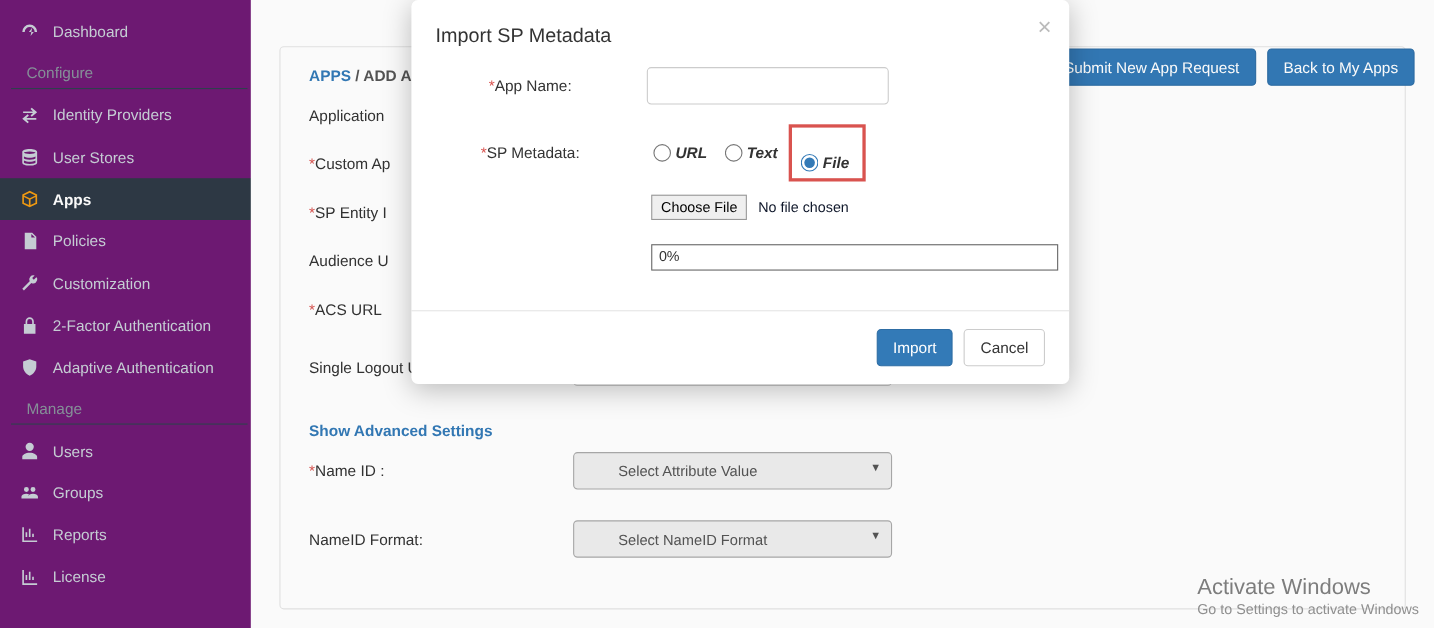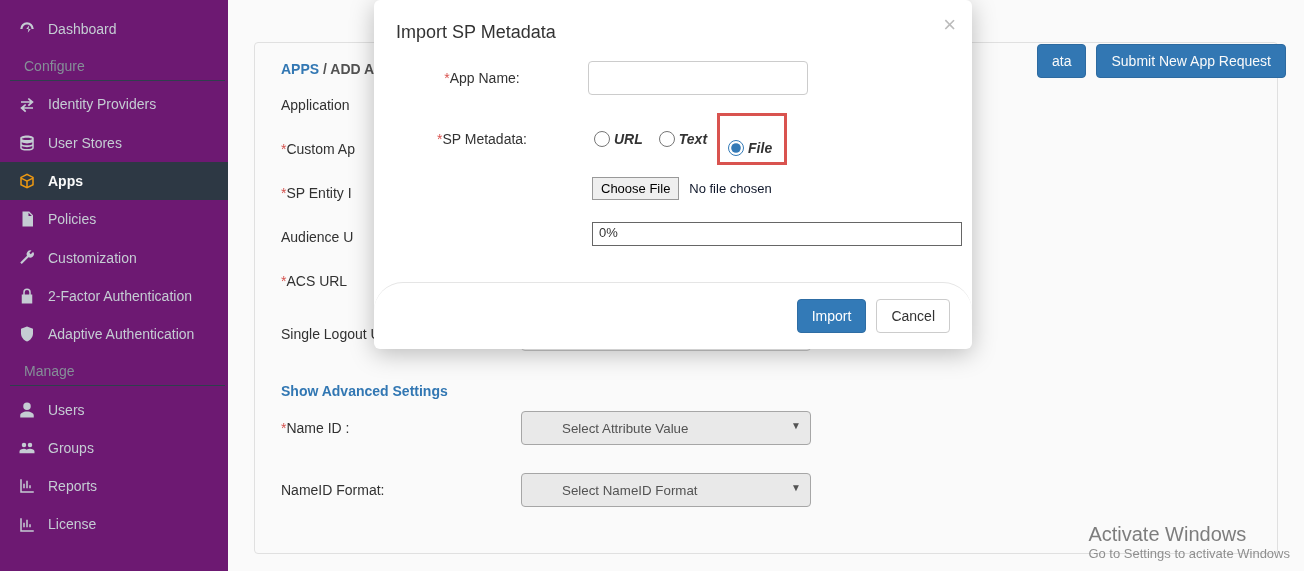--- a/index.html
+++ b/index.html
@@ -50,21 +50,21 @@
 .modal-input { width: 220px; height: 34px; border: 1px solid #ccc; border-radius: 4px; padding: 4px 8px; }
 .radio-group { display: flex; align-items: center; gap: 4px; }
 .radio-opt { display: inline-flex; align-items: center; gap: 4px; font-style: italic; font-weight: bold; padding: 4px 6px; }
 .radio-opt input { width: 16px; height: 16px; accent-color: #337ab7; }
 .radio-file-wrap { border: 3px solid #d9534f; padding: 20px 6px 2px 2px; }
 .file-row { margin-left: 196px; margin-top: -6px; margin-bottom: 22px; }
 .choose-btn { border: 1px solid #999; background: #efefef; padding: 3px 8px; font-size: 13px; cursor: pointer; }
 .file-status { margin-left: 6px; color: #0f172a; font-size: 13px; }
 .progress-row { margin-left: 196px; margin-bottom: 20px; }
 .progress-box { width: 370px; height: 24px; border: 1px solid #666; padding: 2px 6px; font-size: 13px; color: #333; }
-.modal-footer { border-top: 1px solid #e5e5e5; padding: 16px 22px; display: flex; justify-content: flex-end; gap: 10px; border-radius: 29px; }
+.modal-footer { border-top: 1px solid #e5e5e5; padding: 16px 22px; display: flex; justify-content: flex-end; gap: 10px; }
 
 
 .watermark { position: absolute; right: 14px; bottom: 10px; color: #8b8b8b; text-align: left; }
 .watermark .t1 { font-size: 20px; color: #7d7d7d; }
 .watermark .t2 { font-size: 13px; color: #8f8f8f; }
 
 svg.icon-svg { width: 18px; height: 18px; fill: currentColor; vertical-align: middle; }
 </style>
 </head>
 <body>
@@ -144,20 +144,21 @@
           <path d="M3 3v18h18v-2H5V3H3zm4 12h2V9H7v6zm4 0h2V5h-2v10zm4 0h2v-4h-2v4z"></path>
         </svg></span>
     <span>License</span>
   </div>
 </div>
 
 <div class="main">
   <div class="top-buttons">
     <button class="btn btn-primary">ata</button>
     <button class="btn btn-primary">Submit New App Request</button>
+    <button class="btn btn-primary">Back to My Apps</button>
   </div>
 
   <div class="card">
     <div class="breadcrumb">
       <span class="apps-link">APPS</span>
       <span class="sep">/</span>
       <span class="current">ADD AP</span>
     </div>
 
     <div class="form-row">

